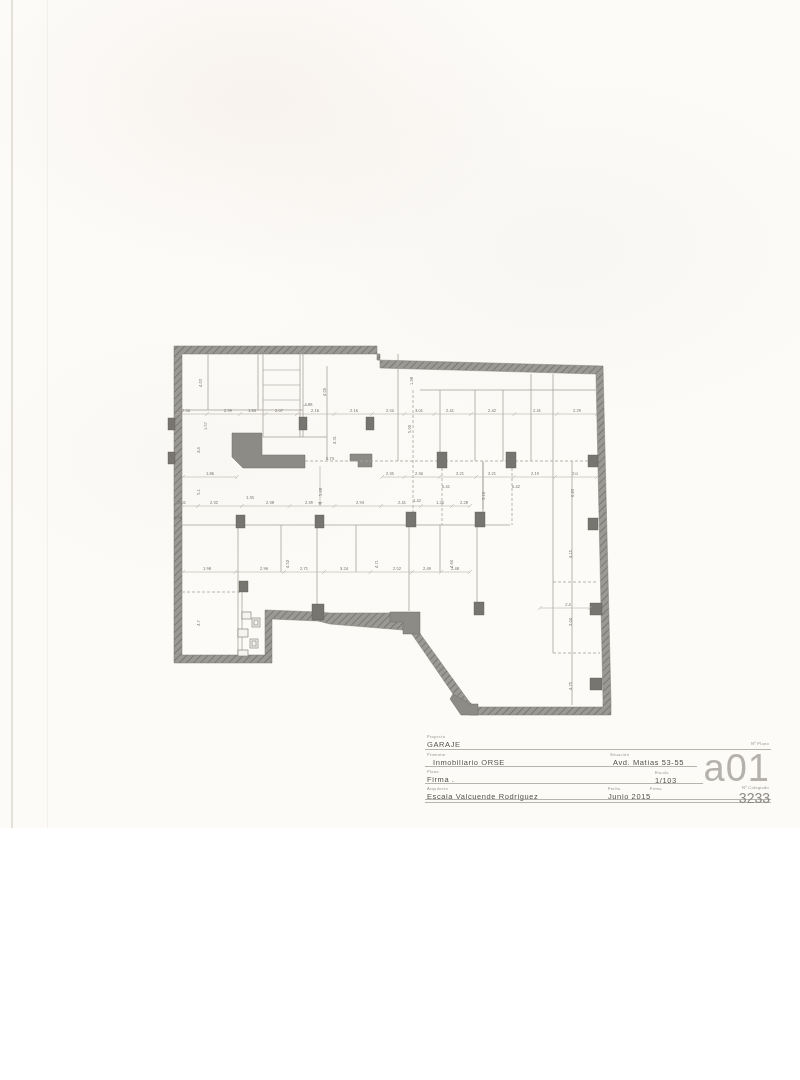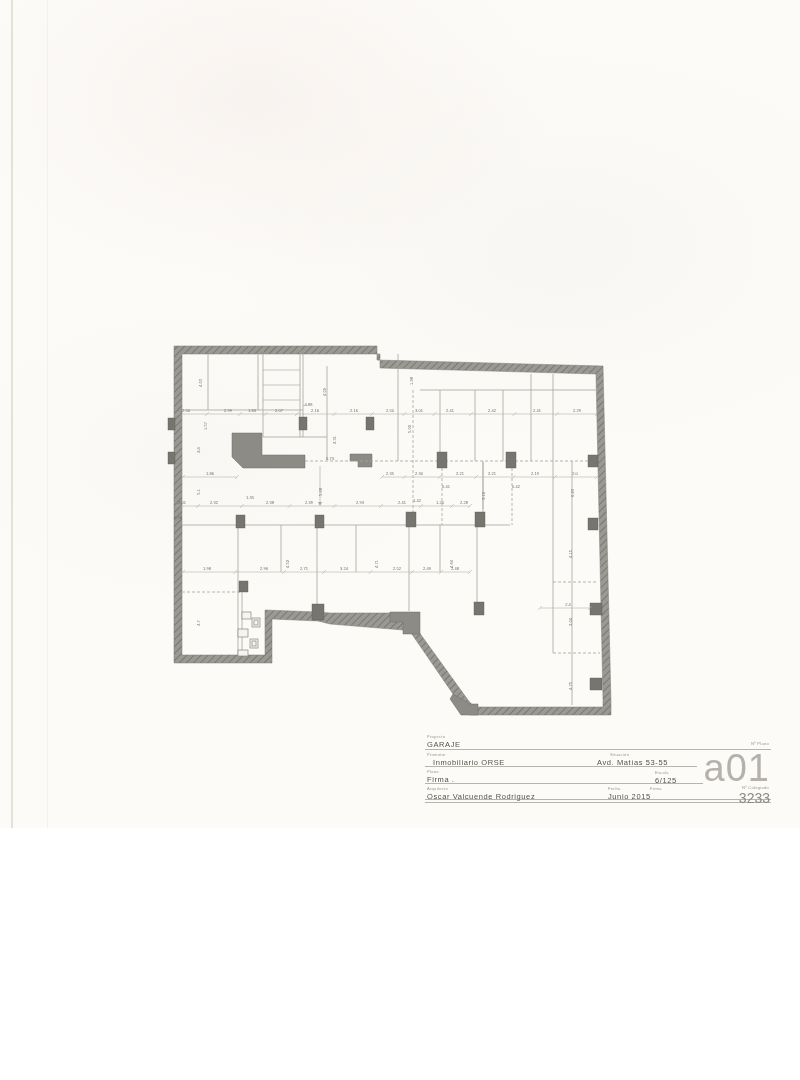--- a/index.html
+++ b/index.html
@@ -255,31 +255,31 @@
   </svg>
 
   <div id="titleblock">
     <div class="tb-label" style="left:2px;top:1px">Proyecto</div>
     <div class="tb-value" style="left:2px;top:7px">GARAJE</div>
     <div class="tb-line" style="top:16px"></div>
 
     <div class="tb-label" style="left:2px;top:19px">Promotor</div>
     <div class="tb-value" style="left:8px;top:25px">Inmobiliario ORSE</div>
     <div class="tb-label" style="left:185px;top:19px">Situación</div>
-    <div class="tb-value" style="left:172px;top:25px">Avd. Matías 53-55</div>
+    <div class="tb-value" style="left:188px;top:25px">Avd. Matías 53-55</div>
     <div class="tb-line" style="top:33px;width:272px"></div>
 
     <div class="tb-label" style="left:2px;top:36px">Plano</div>
     <div class="tb-value" style="left:2px;top:42px">Firma .</div>
     <div class="tb-label" style="left:230px;top:37px">Escala</div>
-    <div class="tb-value" style="left:230px;top:43px">6/125</div>
+    <div class="tb-value" style="left:230px;top:43px">1/103</div>
     <div class="tb-line" style="top:50px;width:278px"></div>
 
     <div class="tb-label" style="left:2px;top:53px">Arquitecto</div>
-    <div class="tb-value" style="left:2px;top:59px">Oscar Valcuende Rodriguez</div>
+    <div class="tb-value" style="left:2px;top:59px">Escala Valcuende Rodriguez</div>
     <div class="tb-label" style="left:183px;top:53px">Fecha</div>
     <div class="tb-value" style="left:183px;top:59px">Junio 2015</div>
     <div class="tb-label" style="left:225px;top:53px">Firma</div>
     <div class="tb-value" style="left:225px;top:59px"></div>
     <div class="tb-line" style="top:66px"></div>
     <div class="tb-line" style="top:69px"></div>
 
     <div class="tb-label" style="right:2px;top:8px;left:auto">Nº Plano</div>
     <div id="sheet-number">a01</div>
     <div class="tb-label" style="right:2px;top:52px;left:auto">Nº Colegiado</div>

